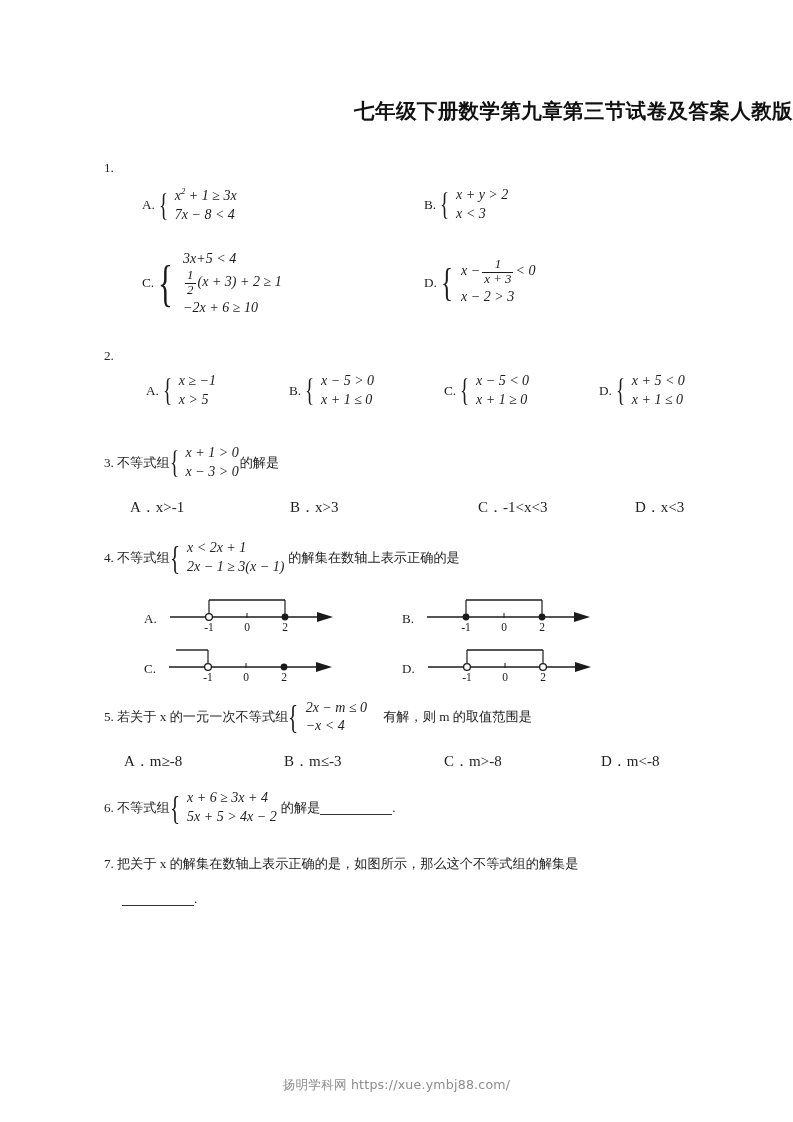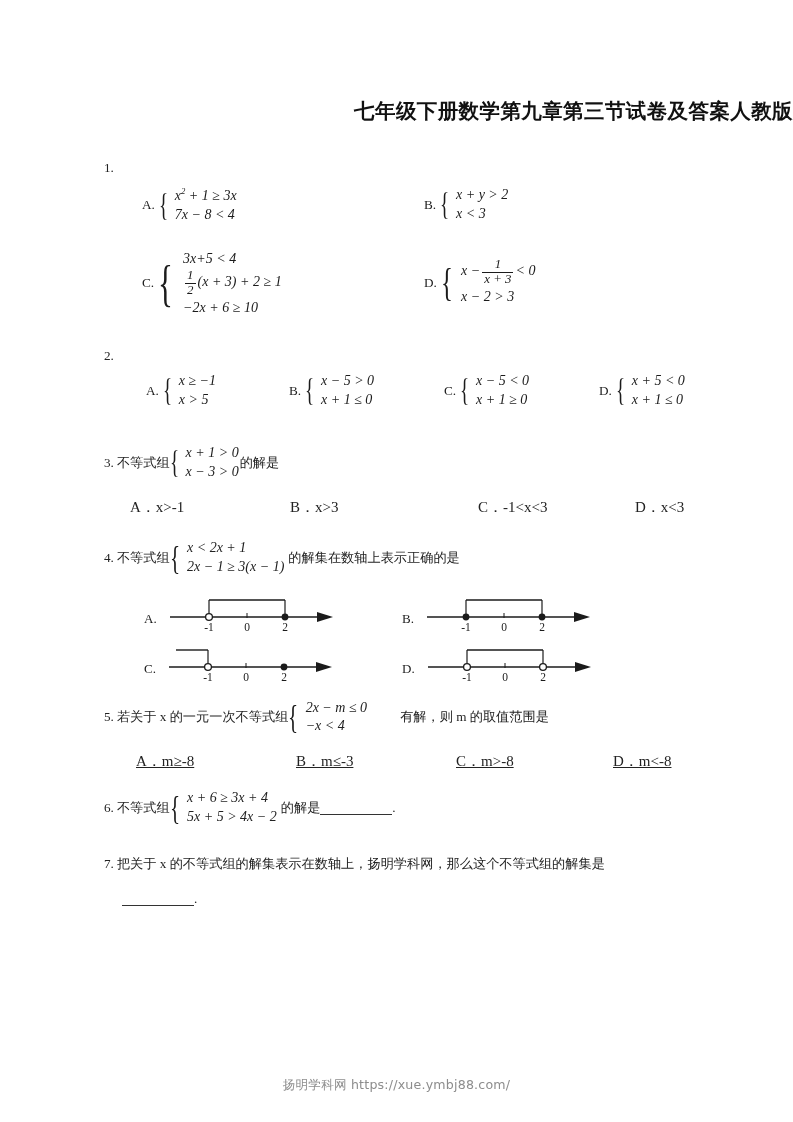--- a/index.html
+++ b/index.html
@@ -368,24 +368,24 @@
     <div class="qline" style="margin-top:16px;">
       <span class="qnum">5.</span>
       <span>若关于 x 的一元一次不等式组</span>
       <span class="sys math">
           <span class="brace b2" style="font-size:34px;">{</span>
         <span class="rows">
           <div>2x − m ≤ 0</div>
           <div>−x &lt; 4</div>
         </span>
         </span>
-      <span style="margin-left:33px;">有解，则 m 的取值范围是</span>
-    </div>
-
-    <div class="choices" style="margin-top:16px;margin-left:32px;text-decoration:underline;">
+      <span style="margin-left:16px;">有解，则 m 的取值范围是</span>
+    </div>
+
+    <div class="choices" style="margin-top:16px;margin-left:20px;">
       <span class="ch" style="width:160px;">A．m≥-8</span>
       <span class="ch" style="width:160px;">B．m≤-3</span>
       <span class="ch" style="width:157px;">C．m&gt;-8</span>
       <span class="ch">D．m&lt;-8</span>
     </div>
 
 
     <div class="qline" style="margin-top:18px;">
       <span class="qnum">6.</span>
       <span>不等式组</span>
@@ -396,21 +396,21 @@
           <div>5x + 5 &gt; 4x − 2</div>
         </span>
         </span>
       <span style="margin-left:4px;">的解是</span>
       <span class="blank-line" style="width:72px;"></span>
       <span>.</span>
     </div>
 
     <div class="qline" style="margin-top:28px;">
       <span class="qnum">7.</span>
-      <span>把关于 x 的不等式组的解集表示在数轴上，扬明学科网，那么这个不等式组的解集是</span>
+      <span>把关于 x 的解集在数轴上表示正确的是，如图所示，那么这个不等式组的解集是</span>
     </div>
     <div class="qline" style="margin-top:18px;margin-left:18px;">
       <span class="blank-line" style="width:72px;"></span>
       <span>.</span>
     </div>
 
   </div>
 
   <div class="footer">扬明学科网 https://xue.ymbj88.com/</div>
 

